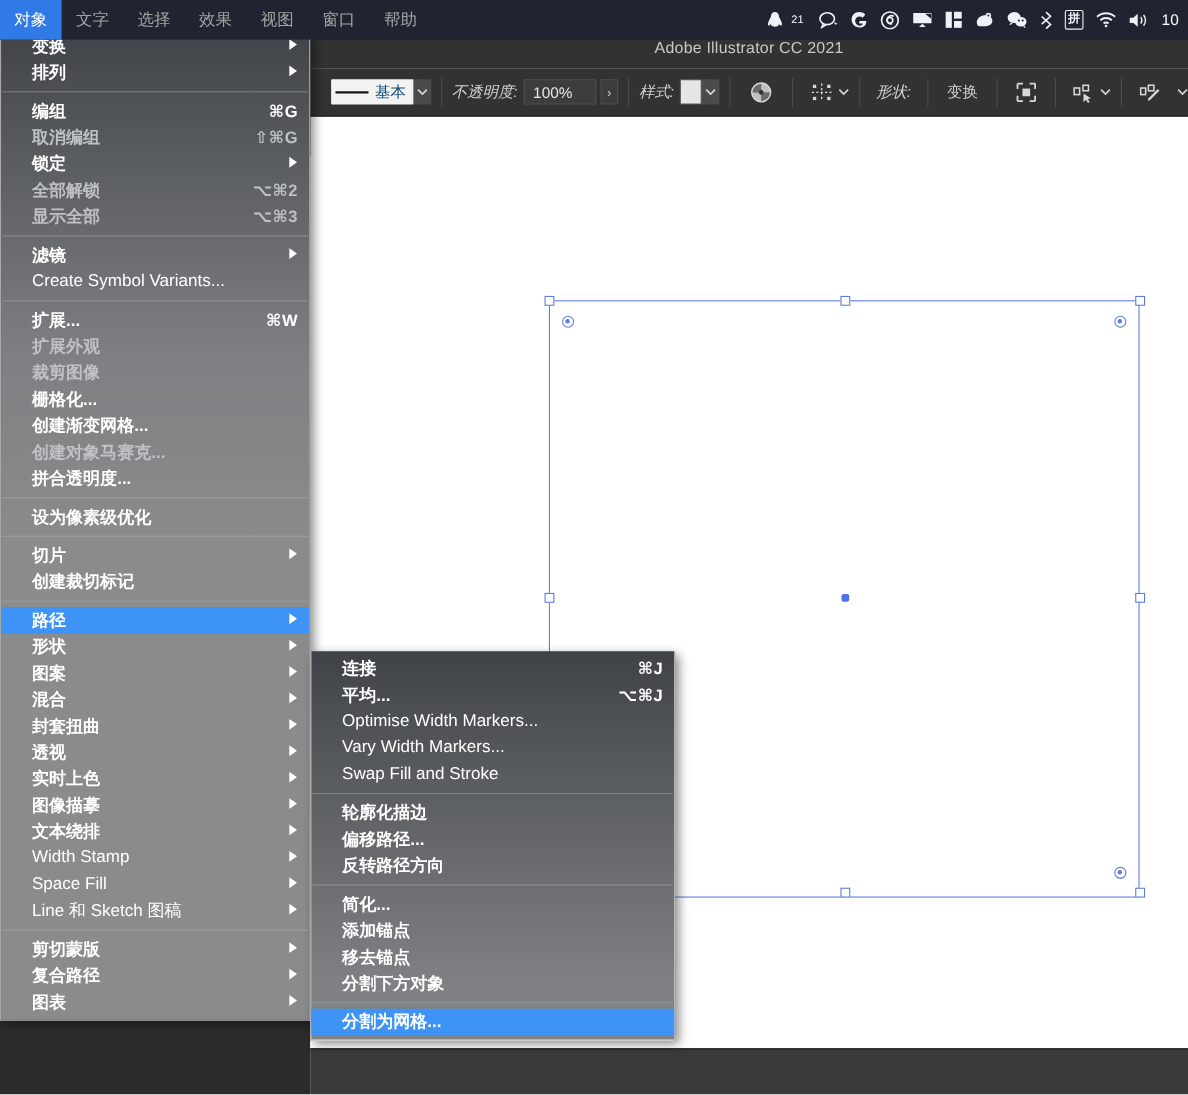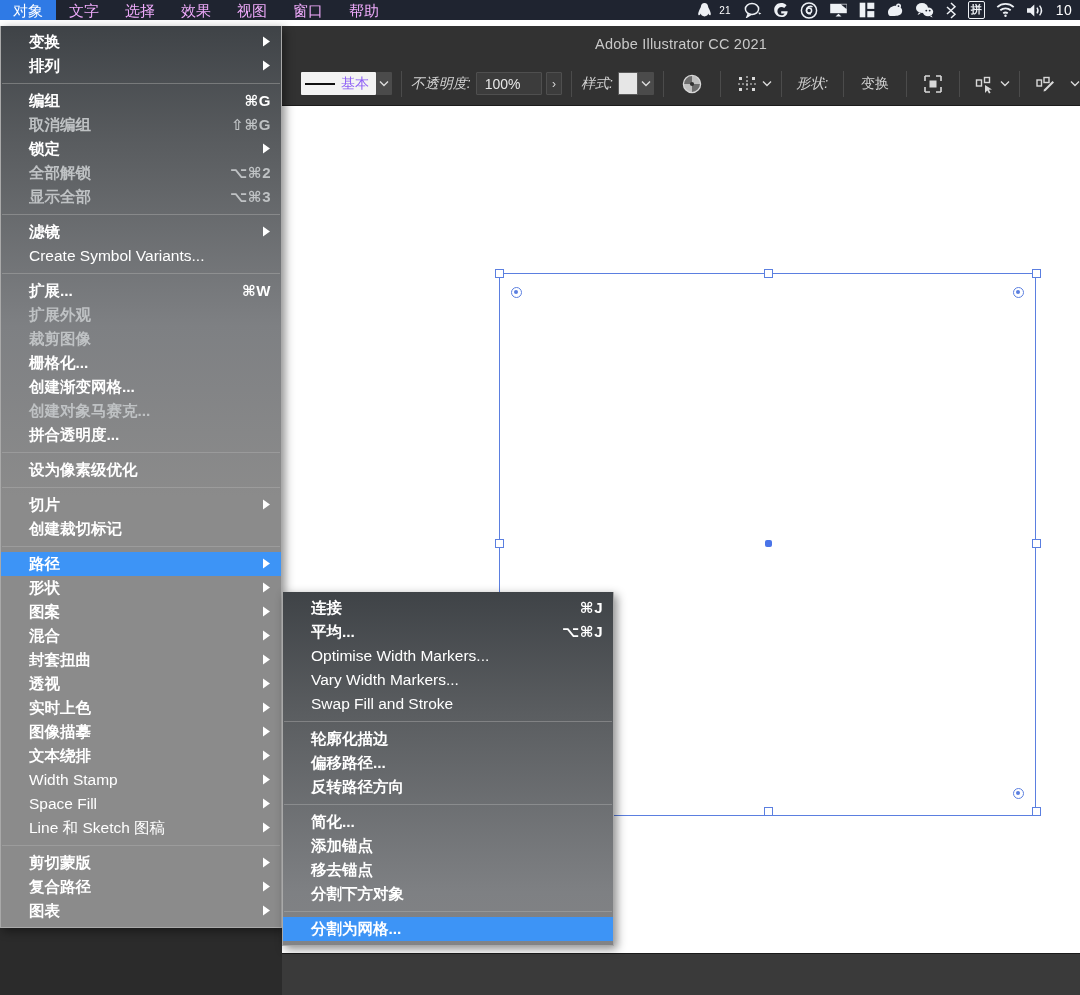--- a/index.html
+++ b/index.html
@@ -8,30 +8,30 @@
     width: 1080px; height: 995px;
     overflow: hidden;
     background: #ffffff;
     font-family: "Liberation Sans", "DejaVu Sans", sans-serif;
     -webkit-font-smoothing: antialiased;
   }
   #root { position: relative; width: 1080px; height: 995px; overflow: hidden; }
 
   
   .macbar {
-    position: absolute; left: 0; top: 0; width: 1080px; height: 20px;
+    position: absolute; left: 0; top: 0; width: 1080px; height: 36px;
     background: #1f2430;
     display: flex; align-items: stretch;
     z-index: 60;
   }
   .macbar-left { display: flex; align-items: stretch; }
   .mb-item {
     display: flex; align-items: center;
     padding: 0 13px;
-    color: #f0abfc;
+    color: #a3a3a3;
     font-size: 15px;
     line-height: 1;
     white-space: nowrap;
   }
   .mb-item.active { background: #2f7ae5; color: #fff; }
   .macbar-right {
     margin-left: auto; display: flex; align-items: center;
     padding-right: 8px; gap: 11px;
     color: #eef1f5;
   }
@@ -58,21 +58,21 @@
     position: absolute; left: 282px; top: 62px; width: 798px; height: 44px;
     background: #323232;
     display: flex; align-items: center;
     z-index: 10;
     border-bottom: 1px solid #1c1c1c;
   }
   .cb-sep { width: 1px; height: 26px; background: #4b4b4b; margin: 0 9px; }
   .cb-label { color: #d2d2d2; font-size: 14px; white-space: nowrap; font-style: italic; }
   .stroke-profile {
     display: flex; align-items: center; gap: 6px;
-    background: #f3f3f3; color: #8b5cf6;
+    background: #f3f3f3; color: #0c4a6e;
     height: 23px; padding: 0 7px 0 4px; font-size: 14px; white-space: nowrap;
     border-radius: 1px;
   }
   .stroke-line { width: 30px; height: 2px; background: #111; display: inline-block; }
   .chev-btn {
     width: 22px; height: 23px; background: #4b4b4b;
     display: flex; align-items: center; justify-content: center;
     color: #dcdcdc; border-radius: 1px;
   }
   .field {

